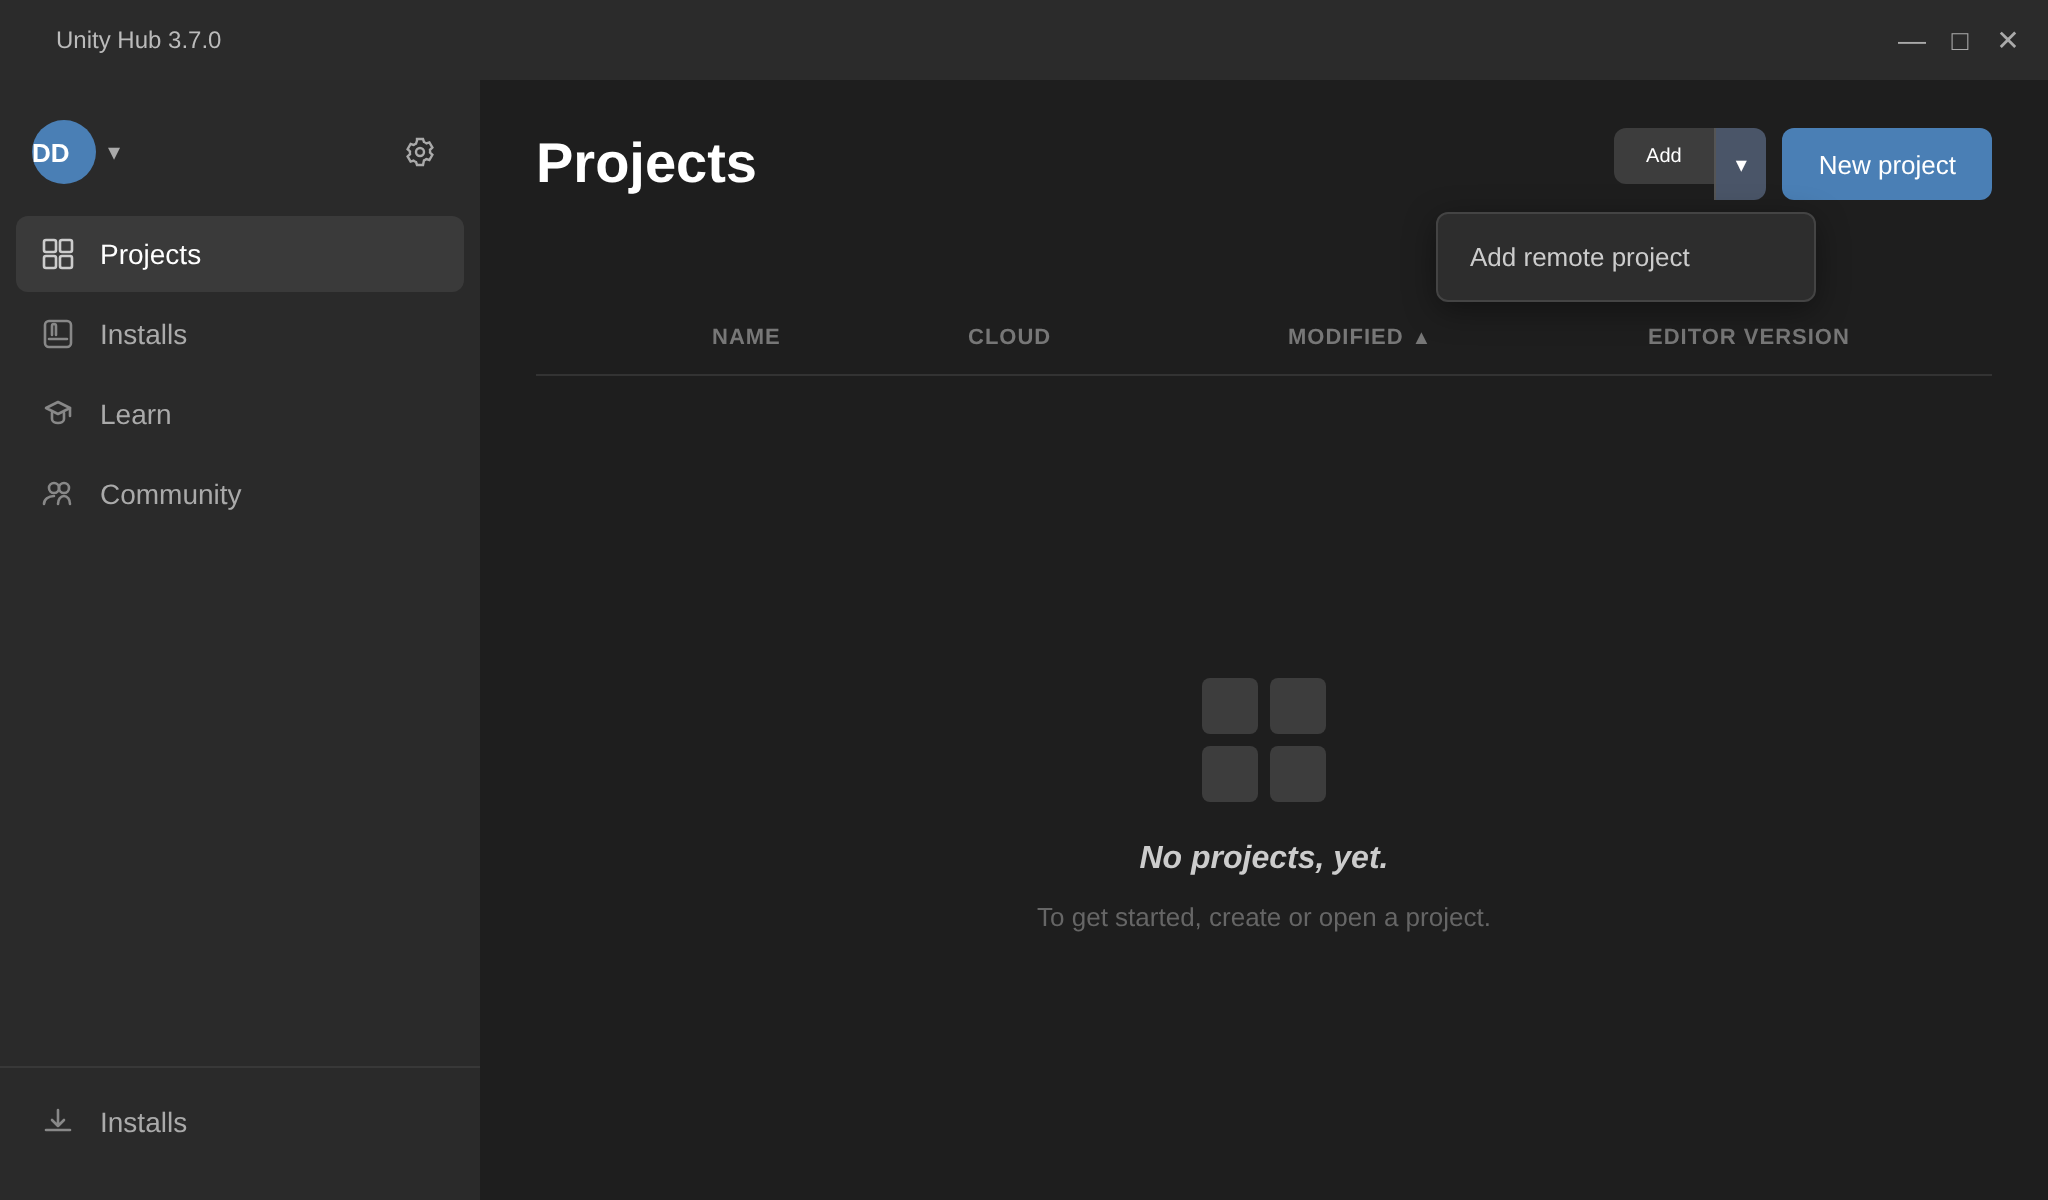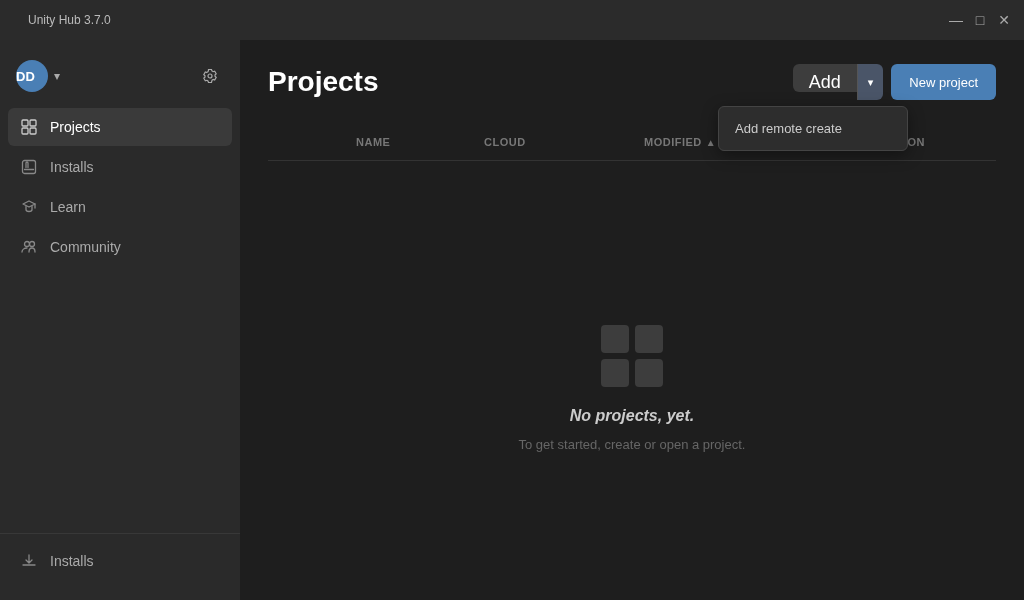--- a/index.html
+++ b/index.html
@@ -175,21 +175,21 @@
       position: relative;
     }
     .add-btn-group {
       display: flex;
     }
     .add-btn-main {
       background: #3d3d3d;
       border: none;
       color: #ffffff;
       padding: 8px 16px;
-      font-size: 18px;
+      font-size: 10px;
       border-radius: 6px 0 0 6px;
       cursor: pointer;
       height: 28px;
     }
     .add-btn-dropdown {
       background: #4a5568;
       border: none;
       color: #ffffff;
       padding: 8px 10px;
       font-size: 11px;
@@ -247,20 +247,21 @@
     .th {
       font-size: 11px;
       font-weight: 600;
       color: #777777;
       text-transform: uppercase;
       letter-spacing: 0.5px;
       padding: 4px 8px;
       display: flex;
       align-items: center;
       gap: 4px;
+      margin-top: 27px;
     }
     .th.sortable { cursor: pointer; }
     .sort-arrow { font-size: 10px; }
 
     
     .empty-state {
       flex: 1;
       display: flex;
       flex-direction: column;
       align-items: center;
@@ -394,21 +395,21 @@
       <div class="header-actions">
 
         <div class="add-btn-group">
           <button class="add-btn-main">Add</button>
           <button class="add-btn-dropdown">▾</button>
         </div>
 
         <button class="new-project-btn">New project</button>
 
         <div class="dropdown-menu">
-          <div class="dropdown-item">Add remote create</div>
+          <div class="dropdown-item">Add remote project</div>
         </div>
       </div>
     </div>
 
     <div class="projects-table">
       <div class="table-header">
         <div class="th"></div>
         <div class="th"></div>
         <div class="th">
           <span>NAME</span>

